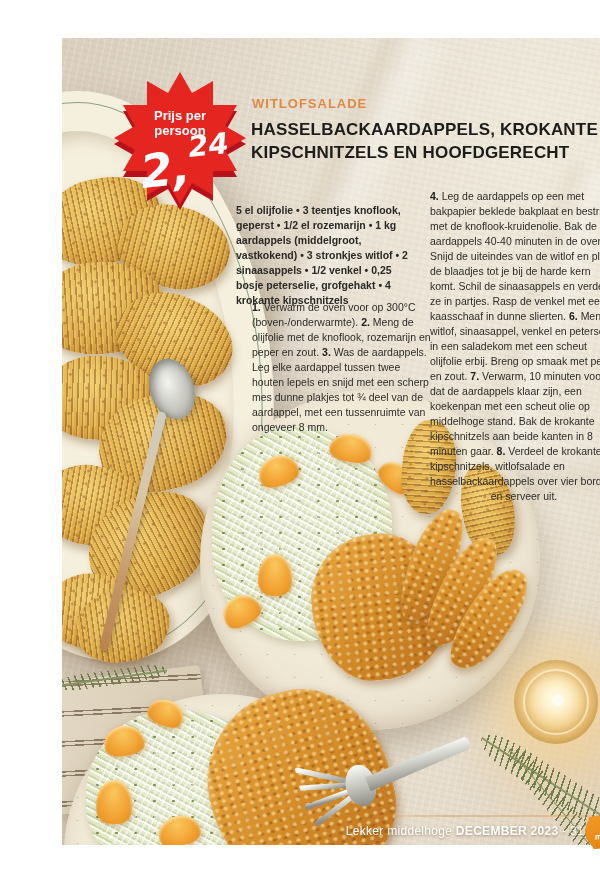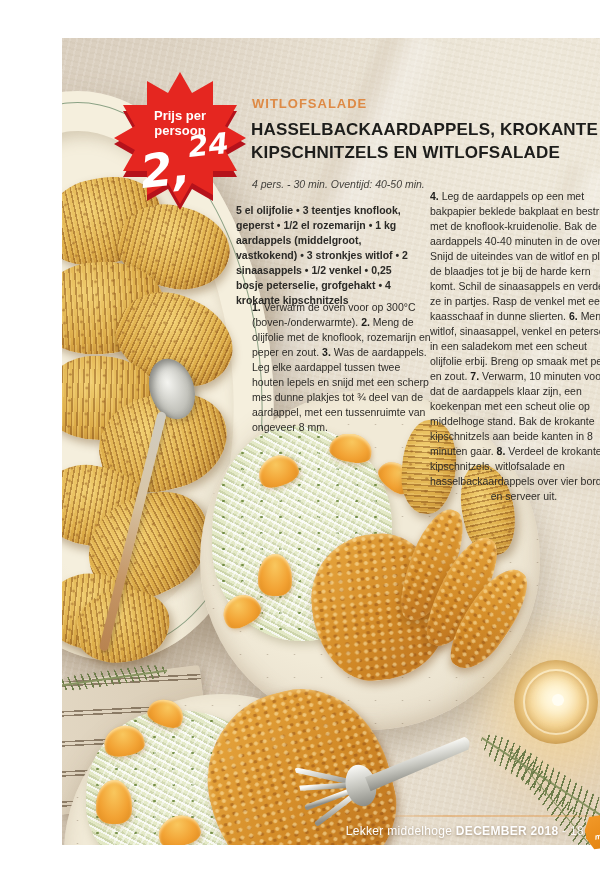--- a/index.html
+++ b/index.html
@@ -205,23 +205,22 @@
         <g transform="rotate(-6 68 92)">
           <text x="28" y="112" font-family="DejaVu Sans, sans-serif" font-size="46" font-style="italic" font-weight="bold" fill="#ffffff">2,</text>
           <text x="78" y="86" font-family="DejaVu Sans, sans-serif" font-size="29" font-style="italic" font-weight="bold" fill="#ffffff">24</text>
         </g>
       </svg>
     </div>
 
     <div class="course-label">WITLOFSALADE</div>
     <div class="title">
       <span>HASSELBACKAARDAPPELS, KROKANTE</span><br>
-      <span>KIPSCHNITZELS EN WITLOFSALADE</span>
-    </div>
-    <div class="meta">4 pers. - 30 min. Oventijd: 40-50 min.</div>
+      <span>KIPSCHNITZELS EN HOOFDGERECHT</span>
+    </div>
     <div class="ingredients">5 el olijfolie • 3 teentjes knoflook, geperst • 1/2 el rozemarijn • 1 kg aardappels (middelgroot, vastkokend) • 3 stronkjes witlof • 2 sinaasappels • 1/2 venkel • 0,25 bosje peterselie, grofgehakt • 4 krokante kipschnitzels</div>
 
     <p class="col col1">
       <b>1.</b>
       <span>Verwarm de oven voor op 300°C (boven-/onderwarmte).</span>
       <b>2.</b>
       <span>Meng de olijfolie met de knoflook, rozemarijn en peper en zout.</span>
       <b>3.</b>
       <span>Was de aardappels. Leg elke aardappel tussen twee houten lepels en snijd met een scherp mes dunne plakjes tot ¾ deel van de aardappel, met een tussenruimte van ongeveer 8 mm.</span>
     </p>
@@ -233,22 +232,22 @@
       <b>6.</b>
       <span>Meng witlof, sinaasappel, venkel en peterselie in een saladekom met een scheut olijfolie erbij. Breng op smaak met peper en zout.</span>
       <b>7.</b>
       <span>Verwarm, 10 minuten voor dat de aardappels klaar zijn, een koekenpan met een scheut olie op middelhoge stand. Bak de krokante kipschnitzels aan beide kanten in 8 minuten gaar.</span>
       <b>8.</b>
       <span>Verdeel de krokante kipschnitzels, witlofsalade en hasselbackaardappels over vier borden en serveer uit.</span>
     </p>
 
     <div class="footer">
       <span>Lekker middelhoge</span>
-      <span class="bold">DECEMBER 2018</span>
-      <span class="pageno">- 18</span>
+      <span class="bold">DECEMBER 2023</span>
+      <span class="pageno">- 31</span>
     </div>
   </div>
 
   <div class="logo-tag">
     <span>lekker</span>
     <span>makkelijk</span>
   </div>
 </div>
 
 </body></html>

